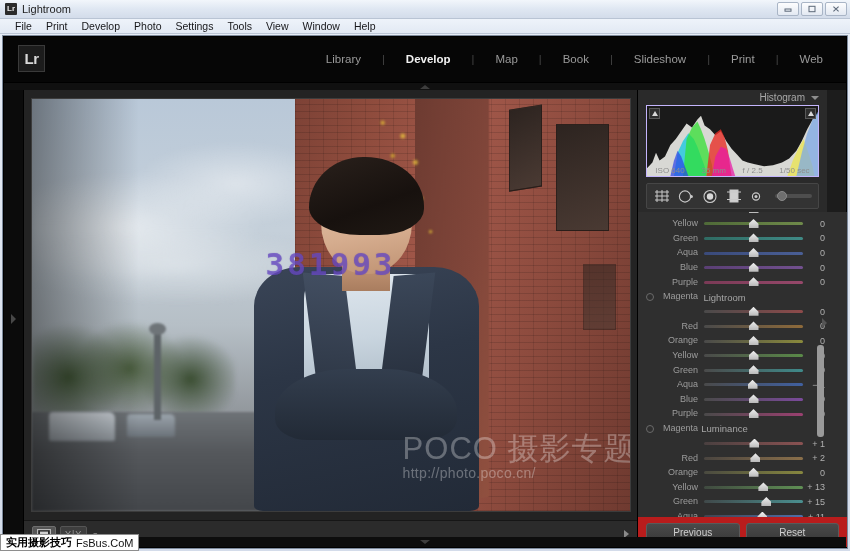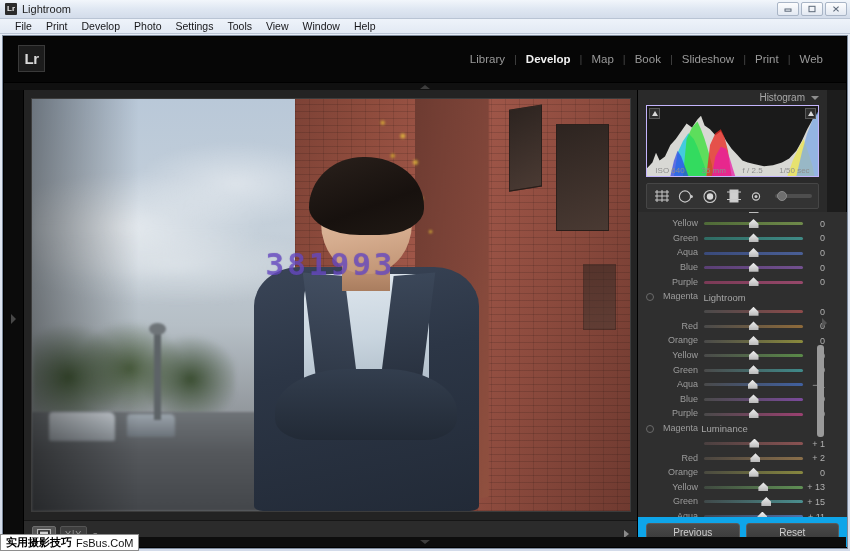--- a/index.html
+++ b/index.html
@@ -76,21 +76,21 @@
   .brand { position: absolute; left: 49px; top: 6px; }
   .brand-sub {
     font-size: 7.5px; color: #6b6b6b; letter-spacing: 0.9px;
   }
   .brand-main {
     font-size: 16.5px; color: #d9d9d9; letter-spacing: 0.3px;
     line-height: 19px; font-weight: 300;
   }
   .modulebar {
     position: absolute; right: 14px; top: 16px;
-    display: flex; align-items: center; gap: 0px;
+    display: flex; align-items: center; gap: 12px;
   }
   .mod {
     font-size: 11.5px; color: #9a9a9a; padding: 0 9px;
   }
   .mod.active { color: #f2f2f2; font-weight: bold; }
   .mod-sep { color: #454545; font-size: 11px; }
 
   
   .arrow-top {
     position: absolute; left: 0; top: 45px; width: 842px; height: 8px;
@@ -376,21 +376,21 @@
     background: #9a9a9a; border-radius: 3px;
   }
   .rp-arrow {
     position: absolute; right: 0px; top: 228px;
     width: 0; height: 0; border-top: 5px solid transparent;
     border-bottom: 5px solid transparent; border-left: 5px solid #555;
   }
 
   .rp-buttons {
     position: absolute; left: 0; bottom: 0; width: 209px; height: 30px;
-    background: #0ea5e9; display: flex; align-items: center;
+    background: #b91c1c; display: flex; align-items: center;
     justify-content: flex-start; gap: 6px; padding: 0 8px;
   }
   .rp-btn {
     flex: 1; height: 19px; background: linear-gradient(180deg,#4a4a4a,#393939);
     border: 1px solid #5a5a5a; border-radius: 3px;
     font-size: 10px; color: #cfcfcf;
     display: flex; align-items: center; justify-content: center;
   }
 
   
@@ -507,20 +507,24 @@
                 <div class="lapelL"></div>
                 <div class="lapelR"></div>
                 <div class="arms"></div>
                 <div class="neck"></div>
                 <div class="face"></div>
                 <div class="hair"></div>
               </div>
               <div class="shadow-l"></div>
             </div>
             <div class="wm-digits">381993</div>
+            <div class="wm-poco">
+              <div class="wm-poco-a">POCO 摄影专题</div>
+              <div class="wm-poco-b">http://photo.poco.cn/</div>
+            </div>
           </div>
         </div>
 
         <div class="toolbar">
           <div class="tb-btn on">
             <svg width="14" height="10" viewBox="0 0 14 10">
               <rect x="0.6" y="0.6" width="12.8" height="8.8" fill="#2a2a2a" stroke="#bdbdbd" stroke-width="1.1"></rect>
               <rect x="3" y="2.6" width="8" height="4.8" fill="#cfcfcf"></rect>
             </svg>
           </div>

